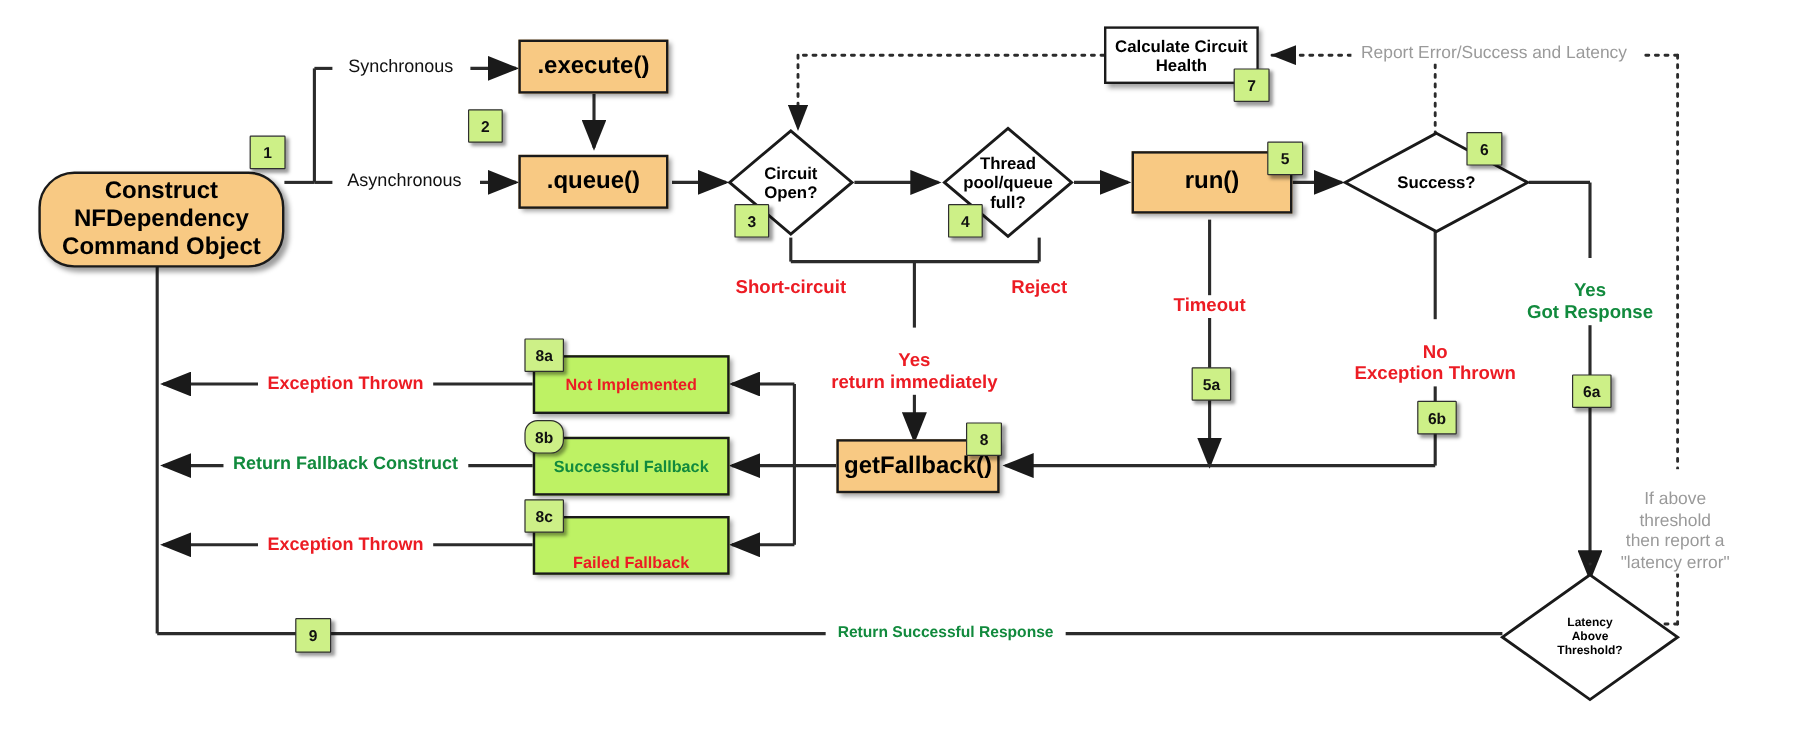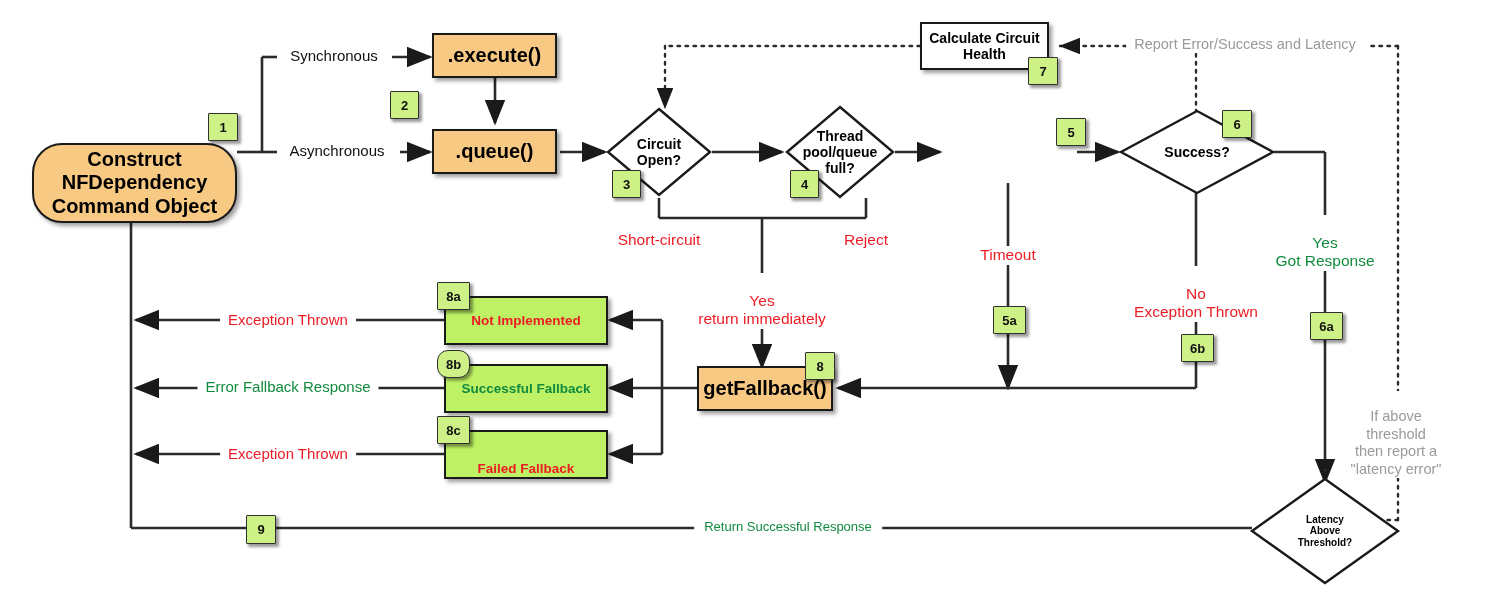--- a/index.html
+++ b/index.html
@@ -20,21 +20,21 @@
   .diamond{z-index:3;position:absolute;display:flex;align-items:center;justify-content:center;}
   .diamond .dtext{position:relative;z-index:2;font-weight:bold;font-size:14px;
                   text-align:center;line-height:1.16;color:#000;}
   .diamond svg{position:absolute;left:0;top:0;}
 
   .badge{position:absolute;background:#cdf087;border:1.6px solid #2f2f2f;
          color:#111;font-weight:bold;font-size:13px;display:flex;
          align-items:center;justify-content:center;
          box-shadow:2.5px 2.5px 3px rgba(0,0,0,0.40);z-index:6;border-radius:1px;}
 
-  .lbl{position:absolute;font-weight:normal;white-space:nowrap;z-index:5;
+  .lbl{position:absolute;font-weight:bold;white-space:nowrap;z-index:5;
        background:#fff;text-align:center;line-height:1.2;}
   .lbl.red{color:#ec1c24;}
   .lbl.green{color:#118a3d;}
   .lbl.blk{color:#111;font-weight:normal;}
   .lbl.gray{color:#9a9a9a;font-weight:normal;}
   .ctr{transform:translateX(-50%);}
 </style>
 </head>
 <body>
 
@@ -149,20 +149,23 @@
       <polygon points="56,3 109,48 56,93 3,48" fill="#fff" stroke="#1a1a1a" stroke-width="2.4"></polygon>
     </svg>
     <div class="dtext" style="white-space:pre-line">Thread
 pool/queue
 full?</div>
   </div>
   <div class="badge" style="left:790px;top:170px;width:27px;height:26px;">
       <span>4</span>
     </div>
 
+  <div class="node proc" style="left:943px;top:126px;width:134px;height:52px;">
+    <span>run()</span>
+  </div>
   <div class="badge" style="left:1056px;top:118px;width:28px;height:26px;">
       <span>5</span>
     </div>
 
   <div class="diamond" style="left:1118px;top:108px;width:158px;height:88px;">
     <svg width="158" height="88" viewBox="0 0 158 88">
       <polygon points="79,3 155,44 79,85 3,44" fill="#fff" stroke="#1a1a1a" stroke-width="2.4"></polygon>
     </svg>
     <div class="dtext">Success?</div>
   </div>
@@ -253,21 +256,21 @@
 Got Response</span>
   </div>
   <div class="badge" style="left:1310px;top:312px;width:31px;height:26px;">
       <span>6a</span>
     </div>
 
   <div class="lbl red ctr" style="left:288px;top:311px;font-size:15px;padding:0 8px;">
     <span>Exception Thrown</span>
   </div>
   <div class="lbl green ctr" style="left:288px;top:378px;font-size:15px;padding:0 8px;">
-    <span>Error Fallback Response</span>
+    <span>Return Fallback Construct</span>
   </div>
   <div class="lbl red ctr" style="left:288px;top:445px;font-size:15px;padding:0 8px;">
     <span>Exception Thrown</span>
   </div>
 
   <div class="lbl green ctr" style="left:788px;top:519px;font-size:13px;padding:0 10px;">
     <span>Return Successful Response</span>
   </div>
   <div class="badge" style="left:246px;top:515px;width:28px;height:27px;">
       <span>9</span>

